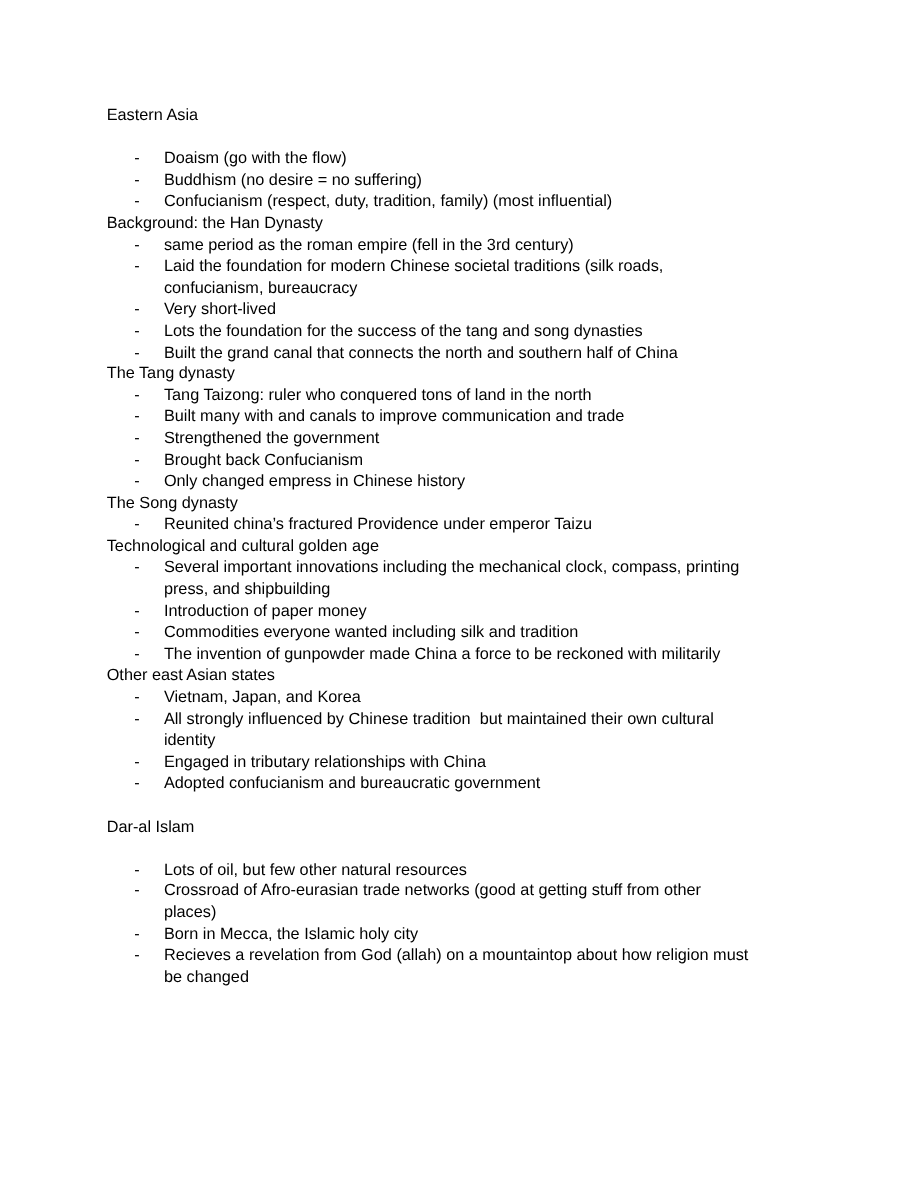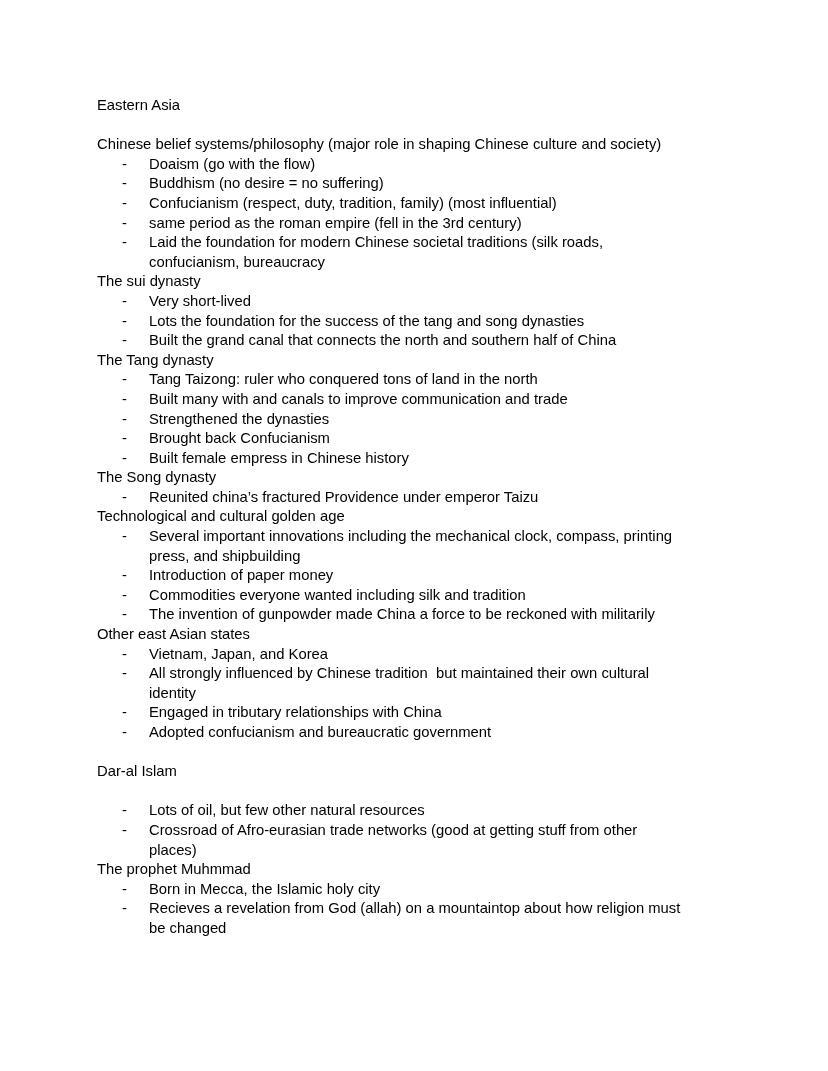--- a/index.html
+++ b/index.html
@@ -46,46 +46,45 @@
 </style>
 </head>
 <body>
 
 <div class="page">
 
   <div class="line p"><span class="txt">Eastern Asia</span></div>
 
   <div class="line blank"></div>
 
-  <div class="line p"><span class="txt">Chinese belief systems/philosophy (major role in shaping Chinese culture and society)</span></div>
 
   <div class="line b">
       <span class="dash">-</span>
       <span class="txt">Doaism (go with the flow)</span>
     </div>
   <div class="line b">
       <span class="dash">-</span>
       <span class="txt">Buddhism (no desire = no suffering)</span>
     </div>
   <div class="line b">
       <span class="dash">-</span>
       <span class="txt">Confucianism (respect, duty, tradition, family) (most influential)</span>
     </div>
 
+  <div class="line p"><span class="txt">Background: the Han Dynasty</span></div>
 
   <div class="line b">
       <span class="dash">-</span>
       <span class="txt">same period as the roman empire (fell in the 3rd century)</span>
     </div>
   <div class="line b">
       <span class="dash">-</span>
       <span class="txt">Laid the foundation for modern Chinese societal traditions (silk roads, confucianism, bureaucracy</span>
     </div>
 
-  <div class="line p"><span class="txt">The sui dynasty</span></div>
 
   <div class="line b">
       <span class="dash">-</span>
       <span class="txt">Very short-lived</span>
     </div>
   <div class="line b">
       <span class="dash">-</span>
       <span class="txt">Lots the foundation for the success of the tang and song dynasties</span>
     </div>
   <div class="line b">
@@ -98,29 +97,29 @@
   <div class="line b">
       <span class="dash">-</span>
       <span class="txt">Tang Taizong: ruler who conquered tons of land in the north</span>
     </div>
   <div class="line b">
       <span class="dash">-</span>
       <span class="txt">Built many with and canals to improve communication and trade</span>
     </div>
   <div class="line b">
       <span class="dash">-</span>
-      <span class="txt">Strengthened the dynasties</span>
+      <span class="txt">Strengthened the government</span>
     </div>
   <div class="line b">
       <span class="dash">-</span>
       <span class="txt">Brought back Confucianism</span>
     </div>
   <div class="line b">
       <span class="dash">-</span>
-      <span class="txt">Built female empress in Chinese history</span>
+      <span class="txt">Only changed empress in Chinese history</span>
     </div>
 
   <div class="line p"><span class="txt">The Song dynasty</span></div>
 
   <div class="line b">
       <span class="dash">-</span>
       <span class="txt">Reunited china’s fractured Providence under emperor Taizu</span>
     </div>
 
   <div class="line p"><span class="txt">Technological and cultural golden age</span></div>
@@ -170,21 +169,20 @@
 
   <div class="line b">
       <span class="dash">-</span>
       <span class="txt">Lots of oil, but few other natural resources</span>
     </div>
   <div class="line b">
       <span class="dash">-</span>
       <span class="txt">Crossroad of Afro-eurasian trade networks (good at getting stuff from other places)</span>
     </div>
 
-  <div class="line p"><span class="txt">The prophet Muhmmad</span></div>
 
   <div class="line b">
       <span class="dash">-</span>
       <span class="txt">Born in Mecca, the Islamic holy city</span>
     </div>
   <div class="line b">
       <span class="dash">-</span>
       <span class="txt">Recieves a revelation from God (allah) on a mountaintop about how religion must be changed</span>
     </div>
 

